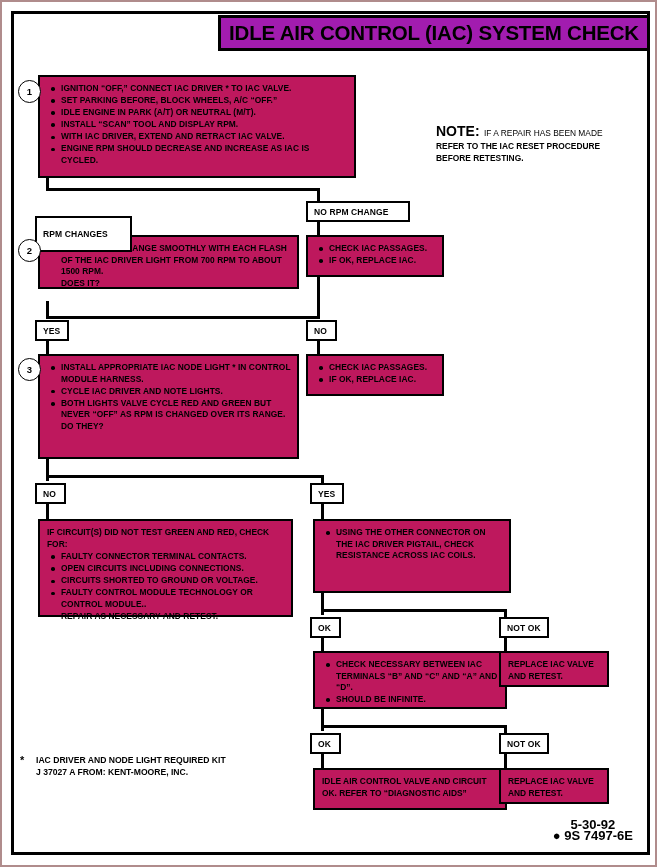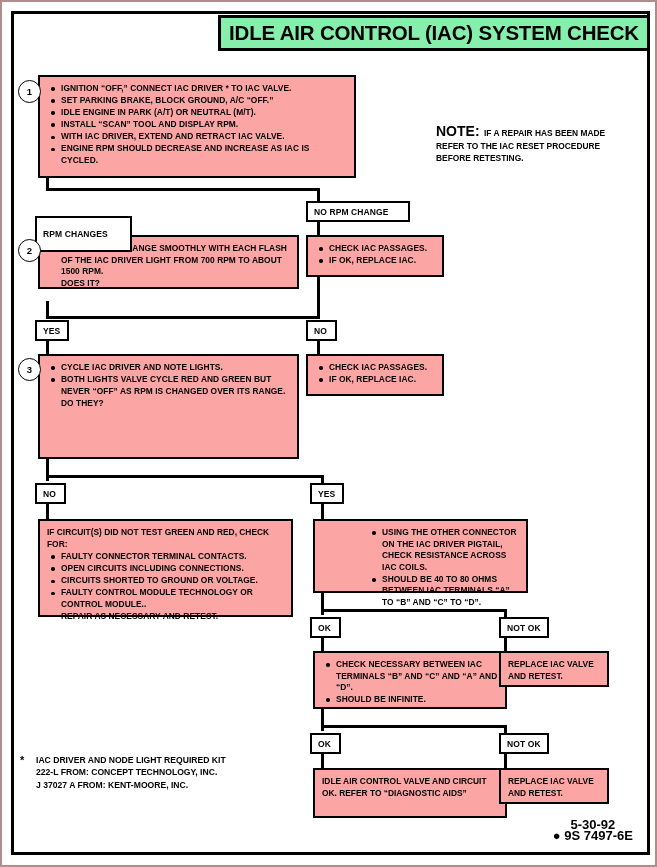--- a/index.html
+++ b/index.html
@@ -21,35 +21,35 @@
     border:3px solid #000;
     box-sizing:border-box;
   }
 
   
   #title-box{
     position:absolute;
     left:216px;top:13px;
     width:432px;height:36px;
     border:3px solid #000;
-    background:#86efac;
+    background:#a21caf;
     box-sizing:border-box;
     display:flex;align-items:center;justify-content:center;
     z-index:6;
   }
   #title-box .t{
     font-size:20.5px;font-weight:bold;letter-spacing:-.2px;
     white-space:nowrap;color:#000;
   }
 
   
   .box{
     position:absolute;
     border:2px solid #000;
-    background:#fca5a5;
+    background:#be185d;
     box-sizing:border-box;
     z-index:4;
   }
 
   .lbl{
     position:absolute;
     border:2px solid #000;
     background:#fff;
     box-sizing:border-box;
     display:flex;align-items:center;
@@ -105,21 +105,21 @@
   #note{
     position:absolute;
     left:434px;top:120px;width:212px;
     z-index:5;
   }
   #note .nh{
     font-size:14px;font-weight:bold;color:#000;
     display:inline;
   }
   #note .nb2{
-    font-size:8.4px;font-weight:bold;line-height:12px;color:#000;
+    font-size:8.4px;font-weight:normal;line-height:12px;color:#000;
     display:inline;
   }
   #note .nl{
     font-size:8.4px;font-weight:bold;line-height:12px;color:#000;
   }
 
   
   #footnote{
     position:absolute;
     left:18px;top:752px;width:300px;
@@ -152,21 +152,21 @@
     <span class="nh">NOTE:</span>
     <span class="nb2">IF A REPAIR HAS BEEN MADE</span>
     <div class="nl">REFER TO THE IAC RESET PROCEDURE</div>
     <div class="nl">BEFORE RETESTING.</div>
   </div>
 
   <div class="stepnum" style="left:16px;top:78px;">1</div>
   <div class="box" style="left:36px;top:73px;width:318px;height:103px;">
     <ul class="bl">
       <li>IGNITION “OFF,” CONNECT IAC DRIVER * TO IAC VALVE.</li>
-      <li>SET PARKING BRAKE, BLOCK GROUND, A/C “OFF.”</li>
+      <li>SET PARKING BEFORE, BLOCK WHEELS, A/C “OFF.”</li>
       <li>IDLE ENGINE IN PARK (A/T) OR NEUTRAL (M/T).</li>
       <li>INSTALL “SCAN” TOOL AND DISPLAY RPM.</li>
       <li>WITH IAC DRIVER, EXTEND AND RETRACT IAC VALVE.</li>
       <li>ENGINE RPM SHOULD DECREASE AND INCREASE AS IAC IS CYCLED.</li>
     </ul>
   </div>
 
   <div class="ln" style="left:44px;top:176px;width:3px;height:13px;"></div>
   <div class="ln" style="left:44px;top:186px;width:274px;height:3px;"></div>
   <div class="ln" style="left:315px;top:186px;width:3px;height:13px;"></div>
@@ -198,20 +198,21 @@
 
   <div class="lbl" style="left:33px;top:318px;width:34px;height:21px;">YES</div>
   <div class="lbl" style="left:304px;top:318px;width:31px;height:21px;">NO</div>
 
   <div class="ln" style="left:44px;top:339px;width:3px;height:13px;"></div>
   <div class="ln" style="left:315px;top:339px;width:3px;height:13px;"></div>
 
   <div class="stepnum" style="left:16px;top:356px;">3</div>
   <div class="box" style="left:36px;top:352px;width:261px;height:105px;">
     <ul class="bl">
+      <li>INSTALL APPROPRIATE IAC NODE LIGHT * IN CONTROL MODULE HARNESS.</li>
       <li>CYCLE IAC DRIVER AND NOTE LIGHTS.</li>
       <li>BOTH LIGHTS VALVE CYCLE RED AND GREEN BUT NEVER “OFF” AS RPM IS CHANGED OVER ITS RANGE.</li>
       <li class="nb">DO THEY?</li>
     </ul>
   </div>
 
   <div class="box" style="left:304px;top:352px;width:138px;height:42px;">
     <ul class="bl">
       <li>CHECK IAC PASSAGES.</li>
       <li>IF OK, REPLACE IAC.</li>
@@ -232,24 +233,23 @@
     <div class="plain" style="padding-bottom:0;">IF CIRCUIT(S) DID NOT TEST GREEN AND RED, CHECK FOR:</div>
     <ul class="bl" style="padding-top:1px;">
       <li>FAULTY CONNECTOR TERMINAL CONTACTS.</li>
       <li>OPEN CIRCUITS INCLUDING CONNECTIONS.</li>
       <li>CIRCUITS SHORTED TO GROUND OR VOLTAGE.</li>
       <li>FAULTY CONTROL MODULE TECHNOLOGY OR CONTROL MODULE..</li>
       <li class="nb">REPAIR AS NECESSARY AND RETEST.</li>
     </ul>
   </div>
 
-  <div class="box" style="left:311px;top:517px;width:215px;height:74px;padding-left:46px;">
+  <div class="box" style="left:311px;top:517px;width:198px;height:74px;">
     <ul class="bl">
       <li>USING THE OTHER CONNECTOR ON THE IAC DRIVER PIGTAIL, CHECK RESISTANCE ACROSS IAC COILS.</li>
-      <li>SHOULD BE 40 TO 80 OHMS BETWEEN IAC TERMINALS “A” TO “B” AND “C” TO “D”.</li>
     </ul>
   </div>
 
   <div class="ln" style="left:319px;top:591px;width:3px;height:22px;"></div>
   <div class="ln" style="left:319px;top:607px;width:186px;height:3px;"></div>
   <div class="ln" style="left:502px;top:607px;width:3px;height:8px;"></div>
 
   <div class="lbl" style="left:308px;top:615px;width:31px;height:21px;">OK</div>
   <div class="lbl" style="left:497px;top:615px;width:50px;height:21px;">NOT OK</div>
 
@@ -270,32 +270,31 @@
   <div class="ln" style="left:319px;top:707px;width:3px;height:22px;"></div>
   <div class="ln" style="left:319px;top:723px;width:186px;height:3px;"></div>
   <div class="ln" style="left:502px;top:723px;width:3px;height:8px;"></div>
 
   <div class="lbl" style="left:308px;top:731px;width:31px;height:21px;">OK</div>
   <div class="lbl" style="left:497px;top:731px;width:50px;height:21px;">NOT OK</div>
 
   <div class="ln" style="left:319px;top:752px;width:3px;height:14px;"></div>
   <div class="ln" style="left:502px;top:752px;width:3px;height:14px;"></div>
 
-  <div class="box" style="left:311px;top:766px;width:194px;height:50px;">
+  <div class="box" style="left:311px;top:766px;width:194px;height:42px;">
     <div class="plain">IDLE AIR CONTROL VALVE AND CIRCUIT OK.  REFER TO “DIAGNOSTIC AIDS”</div>
   </div>
 
   <div class="box" style="left:497px;top:766px;width:110px;height:36px;">
     <div class="plain">REPLACE IAC VALVE AND RETEST.</div>
   </div>
 
   <div id="footnote">
     <span class="star">*</span>
     <div class="ft">IAC DRIVER AND NODE LIGHT REQUIRED KIT</div>
-    <div class="ft">222-L FROM:  CONCEPT TECHNOLOGY, INC.</div>
     <div class="ft">J 37027 A FROM:  KENT-MOORE, INC.</div>
   </div>
 
   <div id="footer-code">
     <div>5-30-92</div>
     <div>● 9S 7497-6E</div>
   </div>
 </div>
 
 </body></html>

